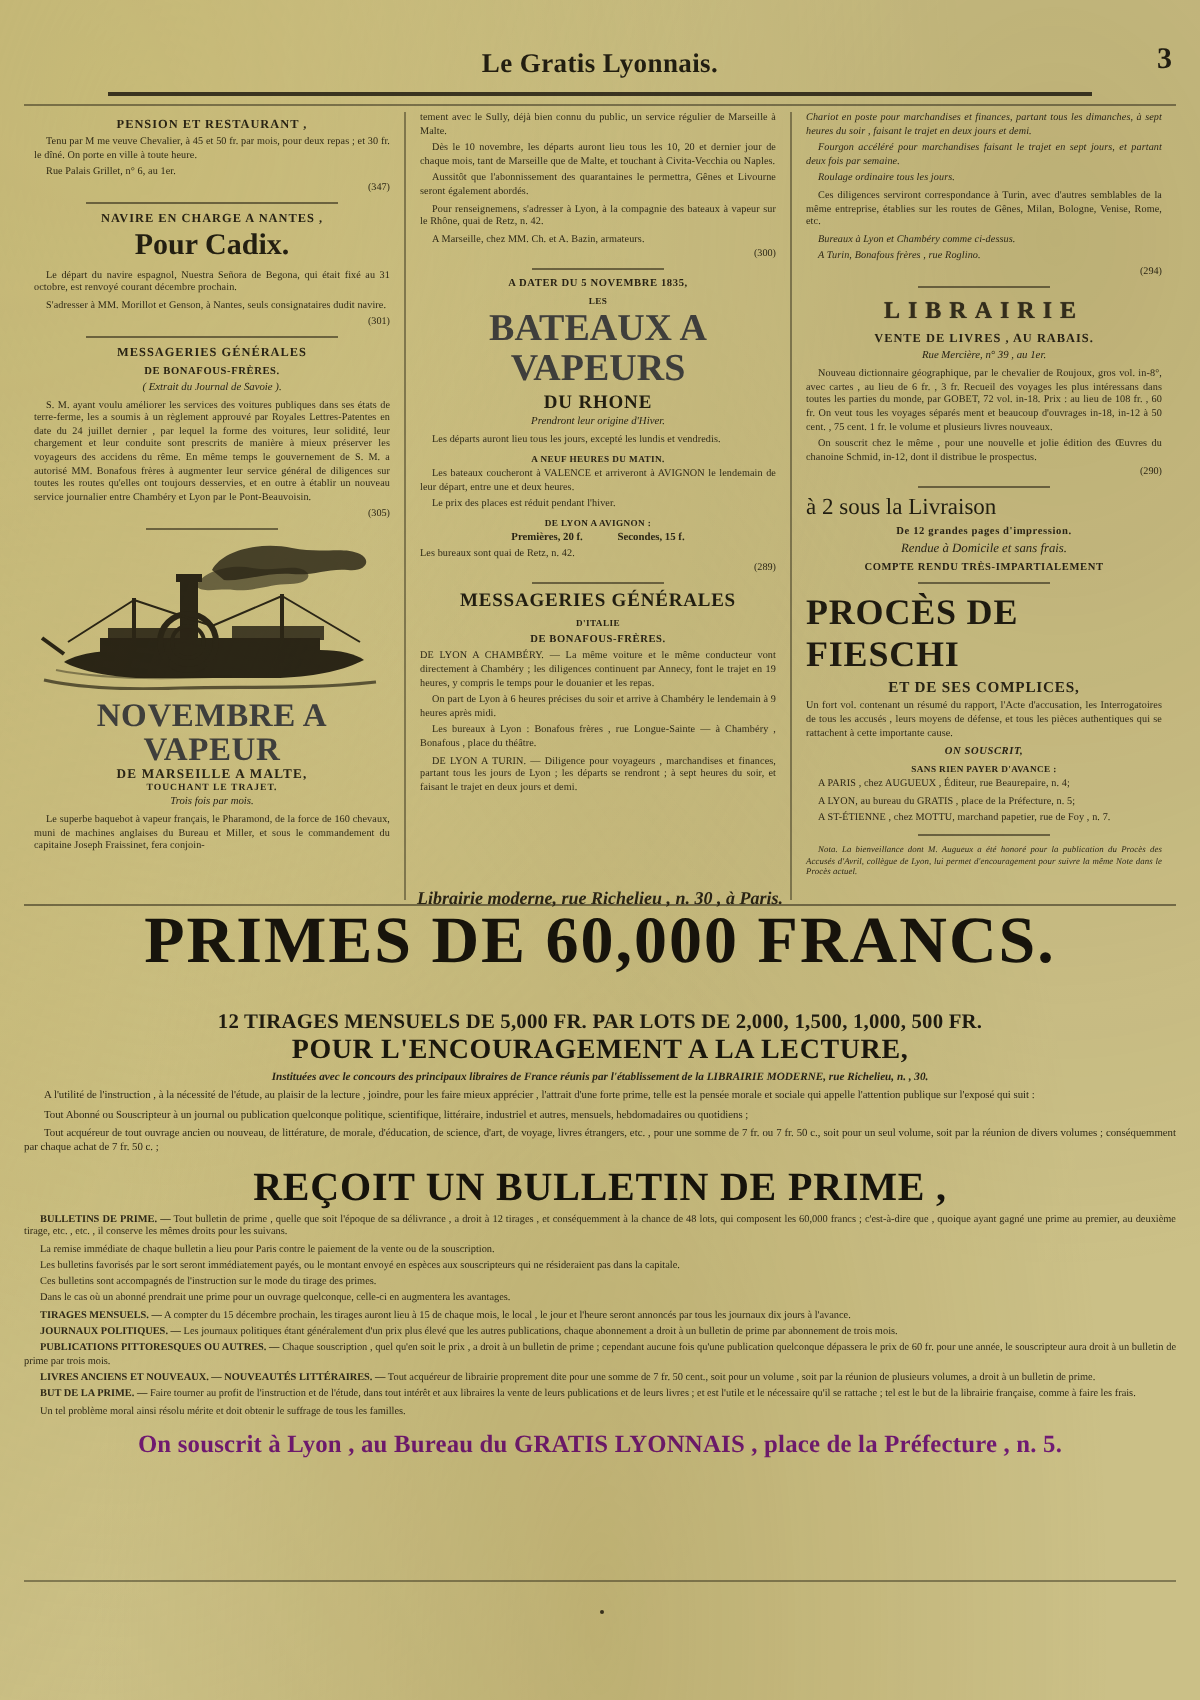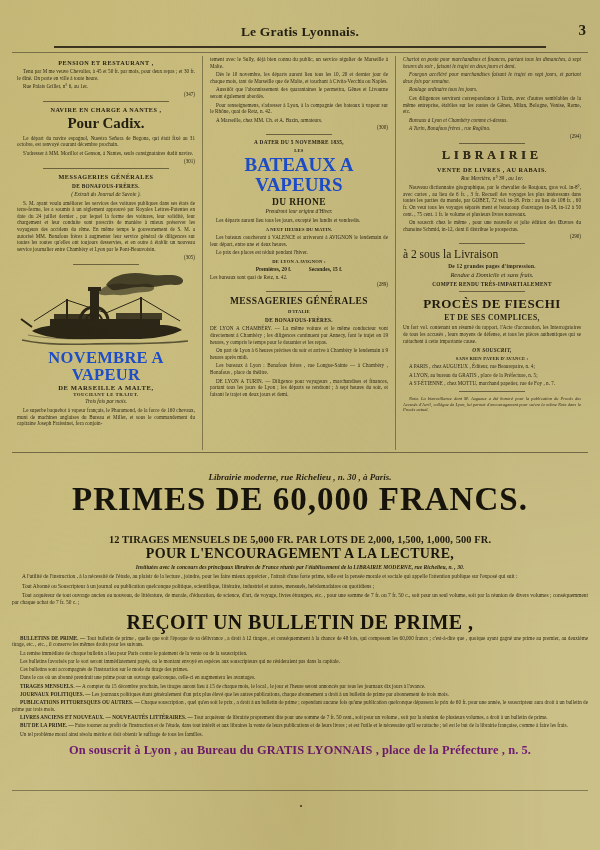--- a/index.html
+++ b/index.html
@@ -52,42 +52,42 @@
   .hd-ital{text-align:center;font-style:italic;font-size:5.4px;margin:1px 0 3px;}
 
   .sep{height:1px;background:#3b3421;opacity:.65;margin:4px 26px;}
   .sep.short{margin:4px 56px;}
 
   
   .ship-wrap{height:78px;position:relative;margin:4px 0 2px;}
   .ship-wrap svg{position:absolute;left:50%;transform:translateX(-50%);top:0;}
 
   .title-display{
-    text-align:center;font-weight:bold;color:#1d4ed8;
+    text-align:center;font-weight:bold;color:#404040;
     font-size:16.5px;letter-spacing:.3px;line-height:1.05;margin:1px 0 0;
   }
   .title-sub{text-align:center;font-weight:bold;font-size:6.6px;letter-spacing:.6px;margin:1px 0 0;}
   .title-sub2{text-align:center;font-weight:bold;font-size:4.8px;letter-spacing:.5px;margin:1px 0 0;}
 
   .fares{text-align:center;font-size:5.4px;font-weight:bold;margin:2px 0;}
   .fares span{display:inline-block;margin:0 8px;}
 
   .librairie-band{
     text-align:center;font-weight:bold;font-size:12px;letter-spacing:4px;
     color:#2a2416;margin:2px 0 0;
     text-shadow:0 0 .4px #2a2416;
     opacity:.92;
   }
   .livr{text-align:left;font-weight:normal;font-size:11.5px;margin:3px 0 1px;color:#231f12;}
-  .procs{text-align:center;font-weight:bold;font-size:13px;letter-spacing:.4px;margin:2px 0 0;color:#201c11;}
+  .procs{font-weight:bold;font-size:18px;letter-spacing:.4px;margin:2px 0 0;color:#201c11;}
   .procs2{text-align:center;font-weight:bold;font-size:7.6px;letter-spacing:.4px;margin:1px 0 2px;}
 
   
   .rule-mid{position:absolute;left:12px;right:12px;top:452px;height:1px;background:#3a3320;opacity:.6;}
-  .ad{position:absolute;left:12px;right:12px;top:472px;}
+  .ad{position:absolute;left:12px;right:12px;top:444px;}
   .ad-top-ital{text-align:center;font-style:italic;font-weight:bold;font-size:9px;margin:0 0 1px;color:#2b2516;}
   .ad-h1{
     text-align:center;font-weight:bold;color:#17140c;
     font-size:33px;line-height:1;letter-spacing:1px;margin:1px 0 2px;
   }
   .ad-h2{text-align:center;font-weight:bold;font-size:10.4px;letter-spacing:.1px;margin:18px 0 1px;color:#201c11;}
   .ad-h3{text-align:center;font-weight:bold;font-size:14px;letter-spacing:.3px;margin:0 0 2px;color:#1b180e;}
   .ad-inst{text-align:center;font-style:italic;font-weight:bold;font-size:5.6px;margin:1px 0 3px;}
   .ad-p{font-size:5.4px;line-height:1.32;text-align:justify;text-indent:10px;margin:0 0 2.5px;color:#2e2817;}
   .ad-h4{

